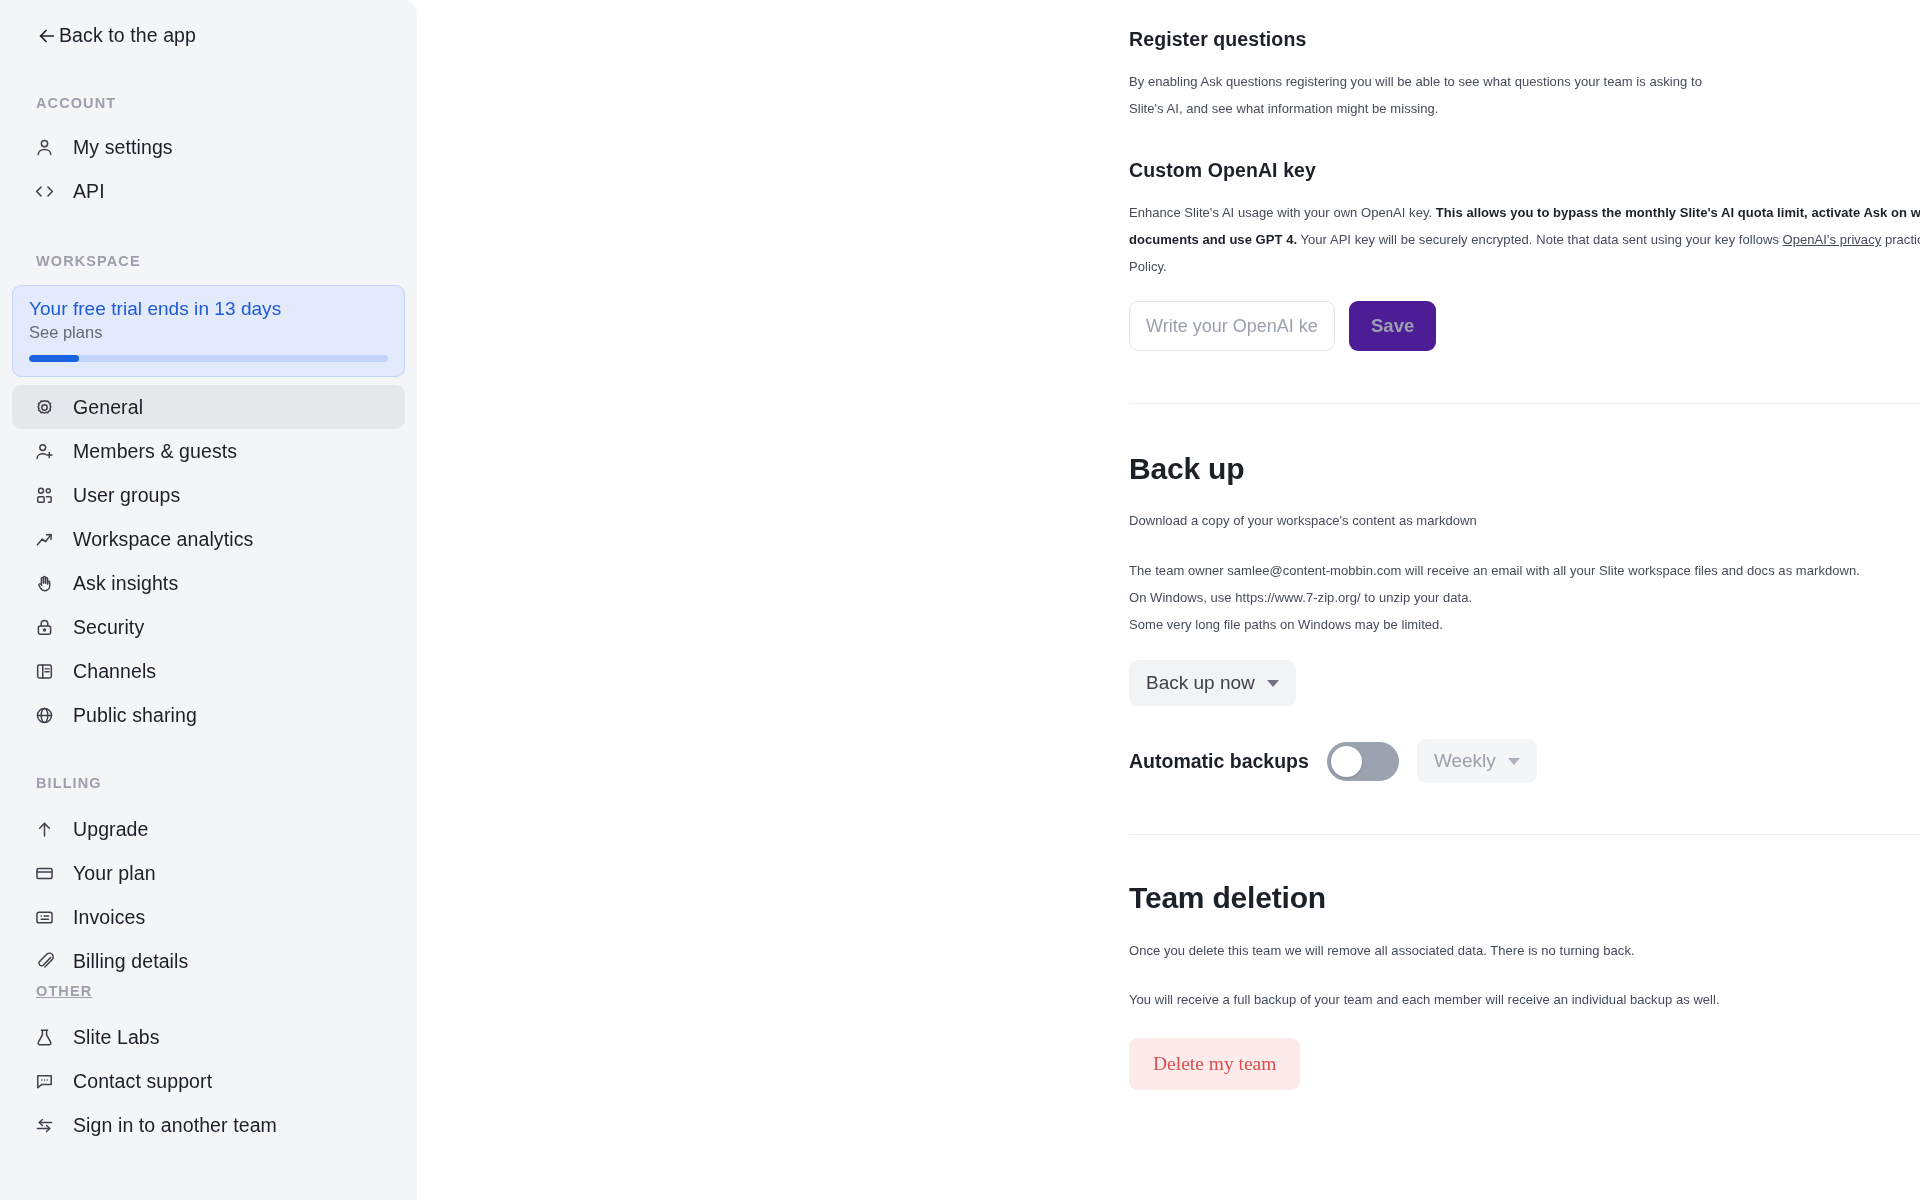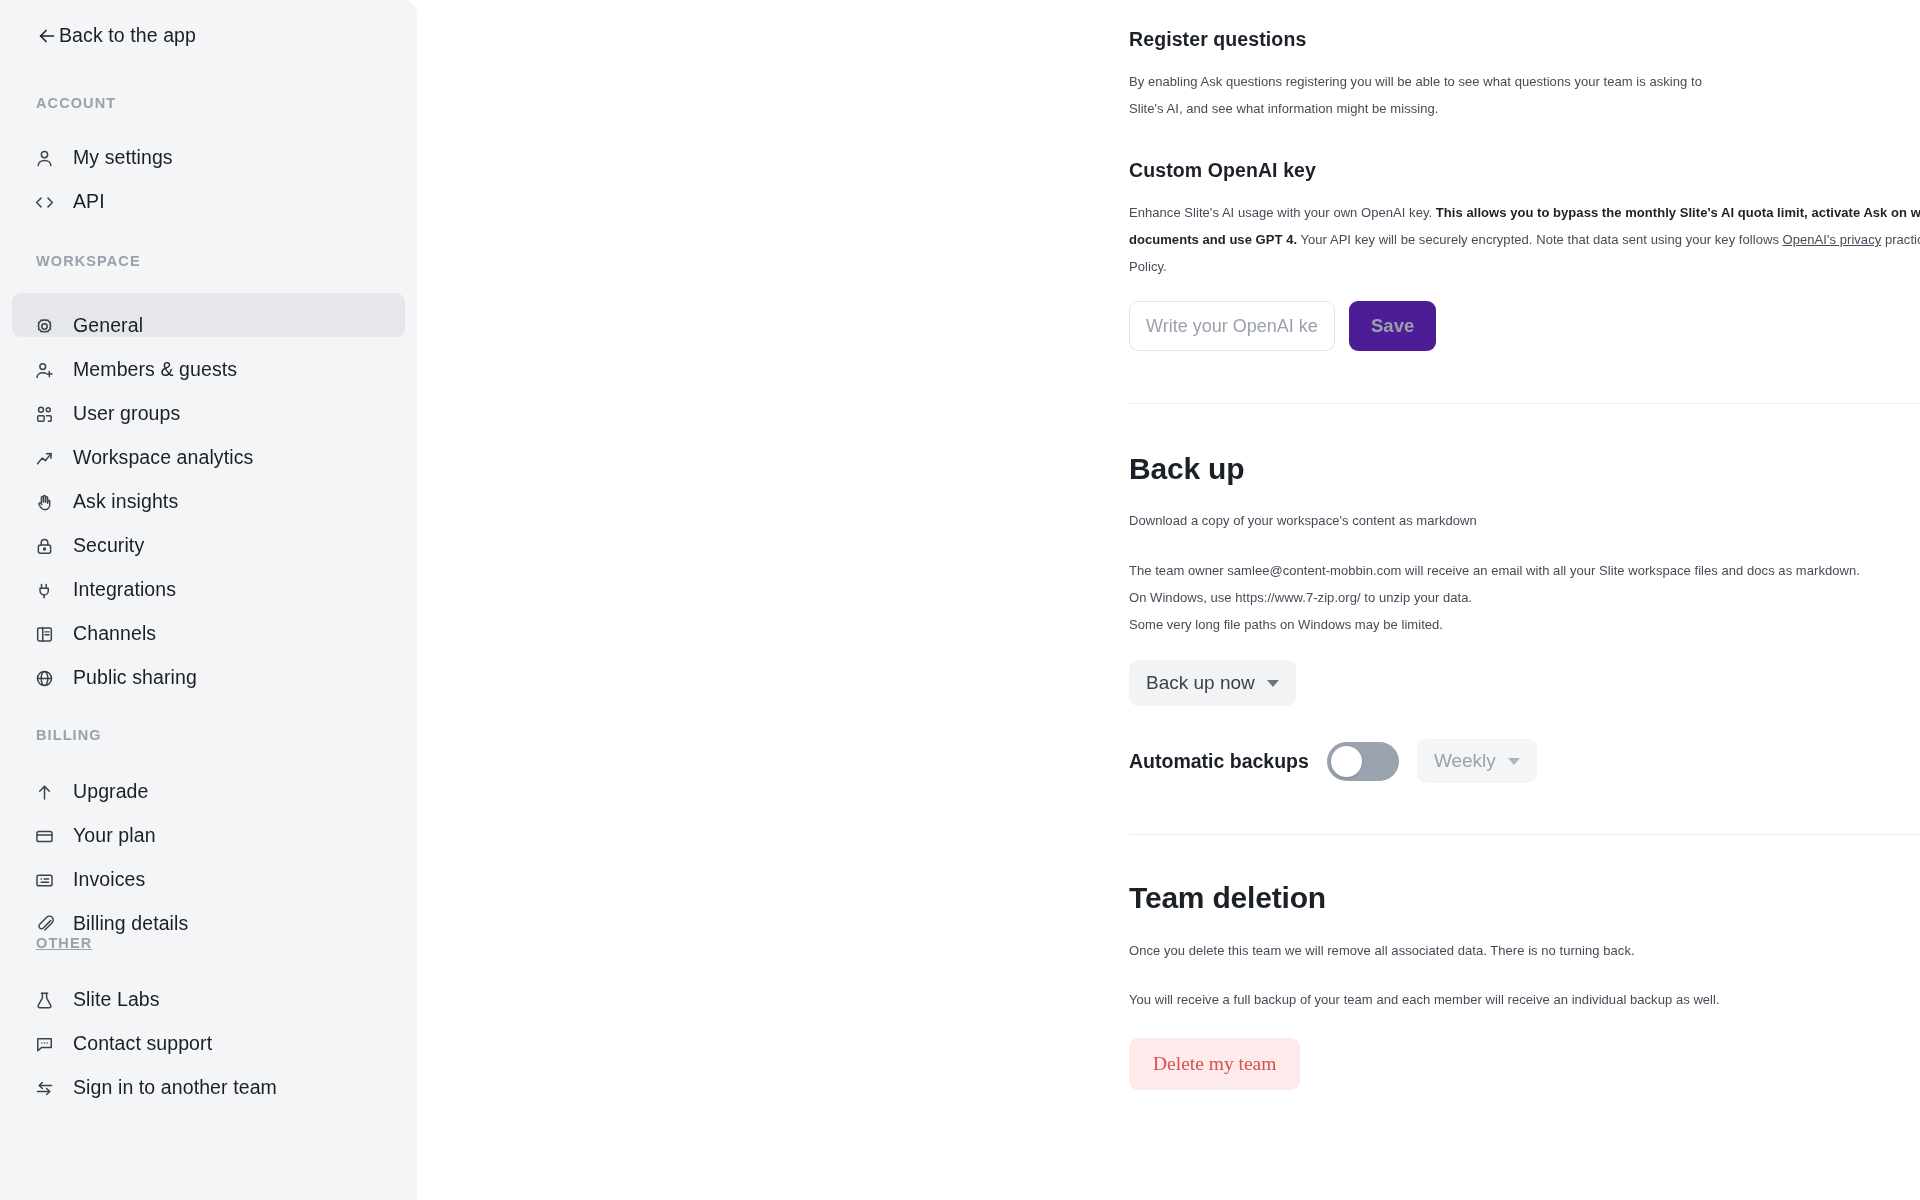--- a/index.html
+++ b/index.html
@@ -33,21 +33,21 @@
     font-size: 14.5px; font-weight: 700; letter-spacing: 1.1px;
     color: #9aa1ac; text-transform: uppercase;
     padding: 0 0 0 36px;
   }
   .sec-account { margin-top: 38px; margin-bottom: 14px; }
   .sec-workspace { margin-top: 40px; margin-bottom: 16px; }
   .sec-billing { margin-top: 38px; margin-bottom: 16px; }
   .sec-other { margin-bottom: 16px; text-decoration: underline; }
 
   .nav-item {
-    display: flex; align-items: flex-end; gap: 18px;
+    display: flex; align-items: center; gap: 18px;
     height: 44px;
     margin: 0 12px;
     padding-left: 22px;
     border-radius: 9px;
     cursor: pointer;
     color: #1a1f28;
   }
   .nav-item .ic { width: 21px; height: 21px; flex: 0 0 21px; display:block; color:#3c424c; }
   .nav-label { font-size: 19.5px; color: #1a1f28; letter-spacing: .1px; white-space: nowrap; }
   .nav-item.active { background: #e6e7ea; }
@@ -169,20 +169,27 @@
     <div class="nav-item">
       <svg class="ic" viewBox="0 0 24 24" fill="none" stroke="currentColor" stroke-width="1.7" stroke-linecap="round" stroke-linejoin="round">
           <polyline points="8 7 3 12 8 17"></polyline>
           <polyline points="16 7 21 12 16 17"></polyline>
         </svg>
       <span class="nav-label">API</span>
     </div>
 
     <div class="section-title sec-workspace">WORKSPACE</div>
 
+    <div class="trial-card">
+      <div class="trial-title">Your free trial ends in 13 days</div>
+      <div class="trial-sub">See plans</div>
+      <div class="trial-bar">
+          <i id="trialfill" style="width: 14%;"></i>
+        </div>
+    </div>
 
     <div style="height:8px"></div>
 
     <div class="nav-item active">
       <svg class="ic" viewBox="0 0 24 24" fill="none" stroke="currentColor" stroke-width="1.7" stroke-linejoin="round">
           <path d="M12 4.2l1.9.9 2-.5 1 1.8 1.9 1-.5 2 .9 1.9-.9 1.9.5 2-1.9 1-1 1.8-2-.5-1.9.9-1.9-.9-2 .5-1-1.8-1.9-1 .5-2-.9-1.9.9-1.9-.5-2 1.9-1 1-1.8 2 .5z"></path>
           <circle cx="12" cy="12" r="3.1"></circle>
         </svg>
       <span class="nav-label">General</span>
     </div>
@@ -227,29 +234,20 @@
 
     <div class="nav-item">
       <svg class="ic" viewBox="0 0 24 24" fill="none" stroke="currentColor" stroke-width="1.7" stroke-linecap="round" stroke-linejoin="round">
           <rect x="5" y="10.3" width="14" height="9.4" rx="2.2"></rect>
           <path d="M8.2 10.3V7.8a3.8 3.8 0 0 1 7.6 0v2.5"></path>
           <circle cx="12" cy="14.8" r="1.1"></circle>
         </svg>
       <span class="nav-label">Security</span>
     </div>
 
-    <div class="nav-item">
-      <svg class="ic" viewBox="0 0 24 24" fill="none" stroke="currentColor" stroke-width="1.7" stroke-linecap="round" stroke-linejoin="round">
-          <path d="M8.6 5.2v4.1"></path>
-          <path d="M14 5.2v4.1"></path>
-          <path d="M6.9 9.3h9.4v3.2a4.7 4.7 0 0 1-9.4 0z"></path>
-          <path d="M11.6 17.2v3"></path>
-        </svg>
-      <span class="nav-label">Integrations</span>
-    </div>
 
     <div class="nav-item">
       <svg class="ic" viewBox="0 0 24 24" fill="none" stroke="currentColor" stroke-width="1.7" stroke-linecap="round" stroke-linejoin="round">
           <rect x="4.2" y="4.6" width="15.6" height="14.8" rx="2"></rect>
           <line x1="10" y1="4.6" x2="10" y2="19.4"></line>
           <line x1="12.6" y1="9" x2="17.2" y2="9"></line>
           <line x1="12.6" y1="12.4" x2="17.2" y2="12.4"></line>
         </svg>
       <span class="nav-label">Channels</span>
     </div>

